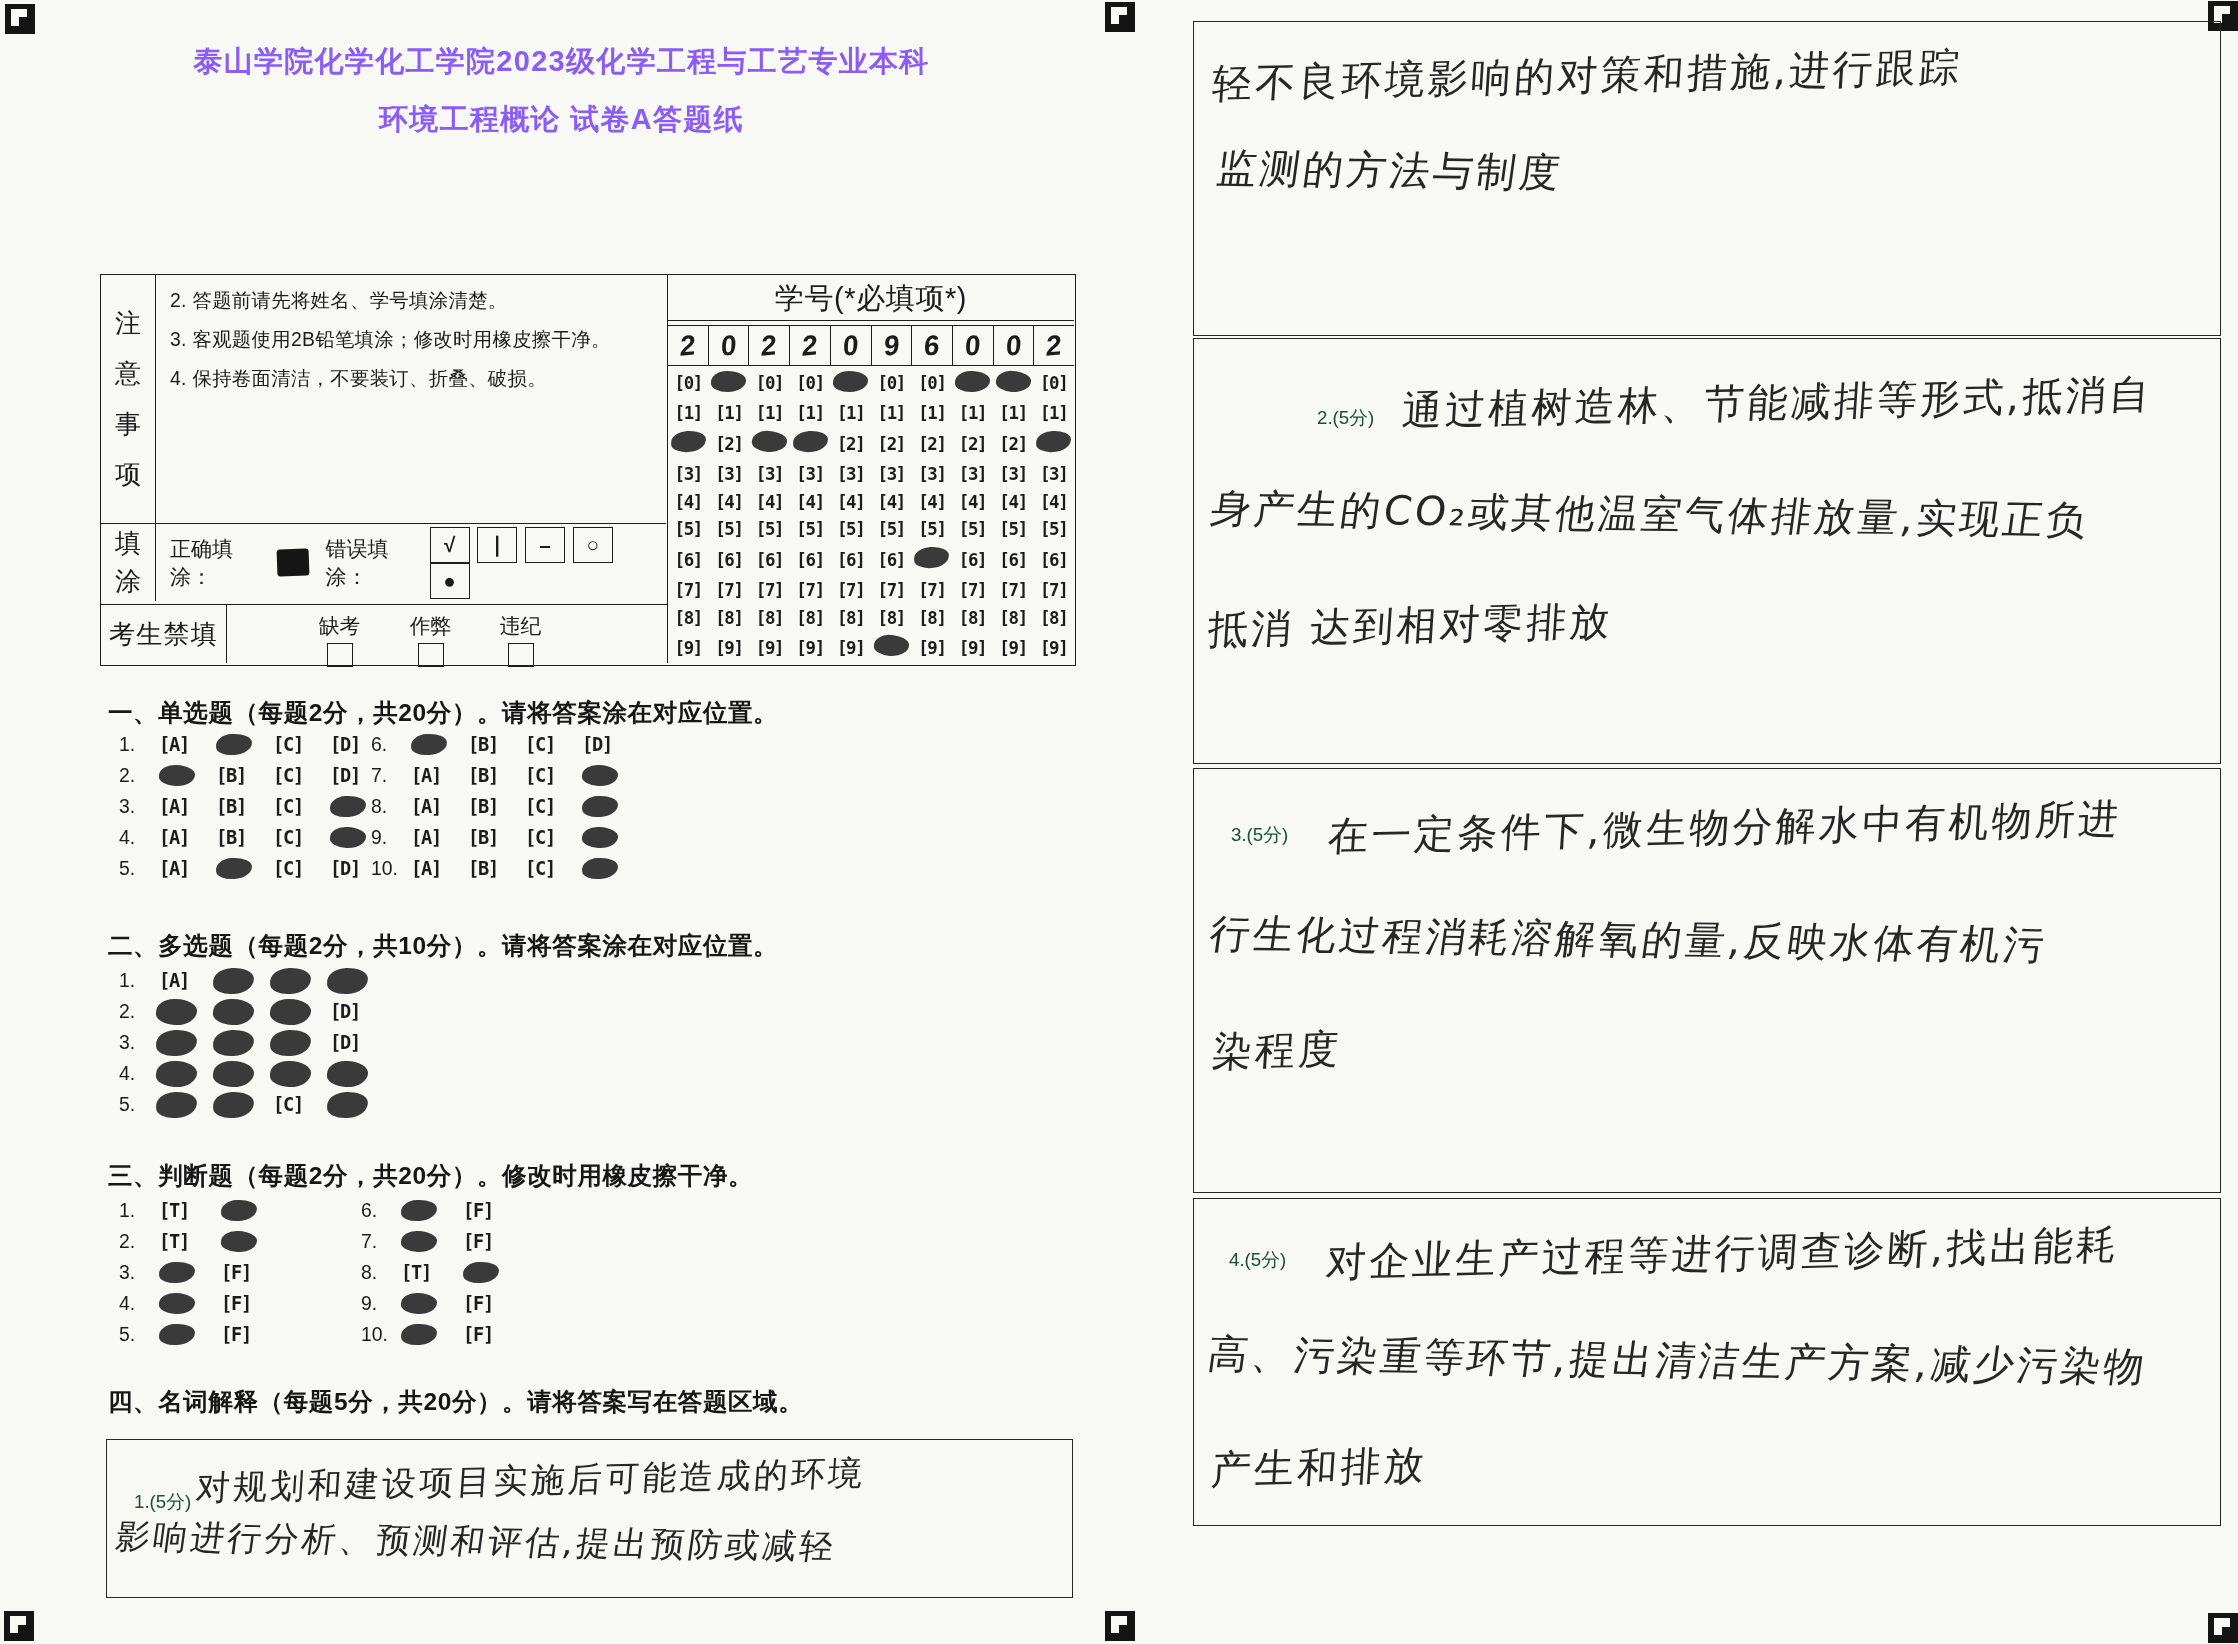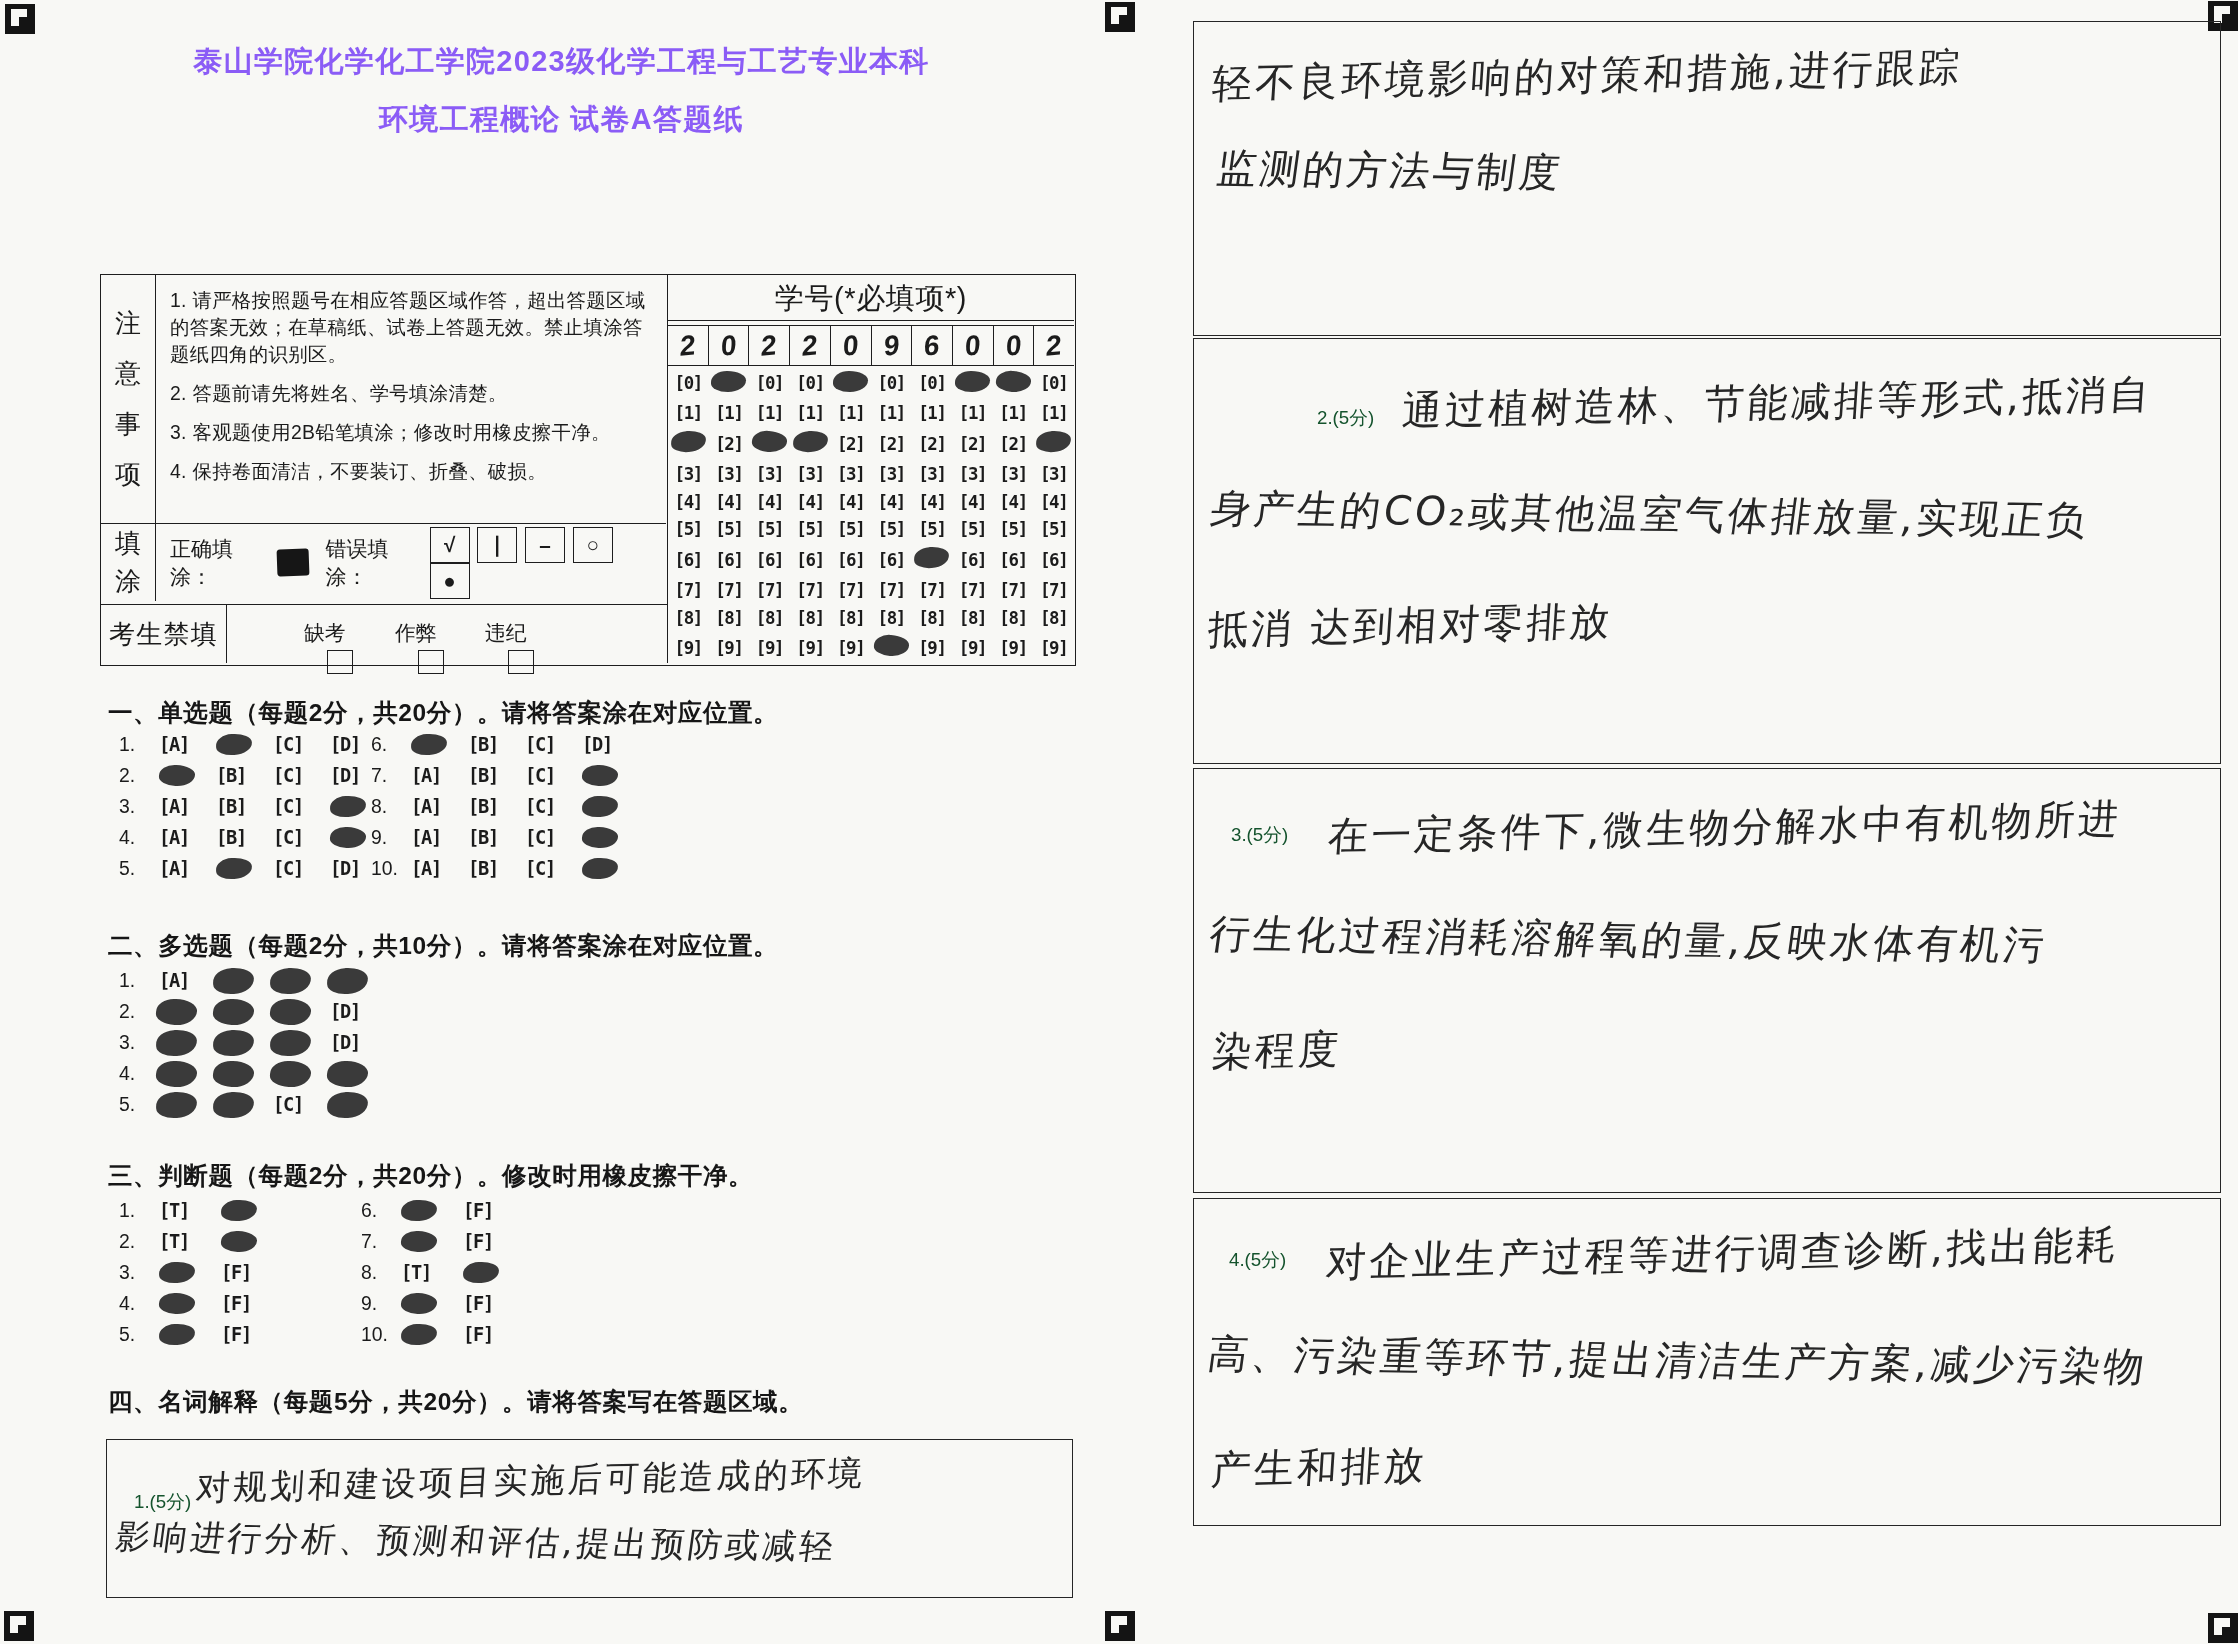--- a/index.html
+++ b/index.html
@@ -27,21 +27,21 @@
   #fill-label{left:0;top:0;width:55px;height:77px;border-right:1.9px solid #1e1e1e;display:flex;flex-direction:column;
     align-items:center;justify-content:center;gap:3.9px;font-size:26px;font-weight:500}
   #fill-content{left:55px;top:0;width:510px;height:77px;display:flex;align-items:center;padding-left:14px;font-size:21px}
   #correct-sample{display:inline-block;width:32px;height:27px;background:#161616;border-radius:3.2px;margin:0 17px 0 2.6px;transform:rotate(-2deg)}
   .wbox{display:inline-flex;align-items:center;justify-content:center;width:40px;height:36px;border:1.9px solid #1e1e1e;
     margin-right:7.7px;font-size:20.7px;font-weight:600}
   #forbid-row{left:0;top:330px;width:566px;height:58px}
   #forbid-label{left:0;top:0;width:126px;height:58px;border-right:1.9px solid #1e1e1e;display:flex;align-items:center;
     justify-content:center;font-size:26px;font-weight:500;letter-spacing:1.3px}
   #forbid-groups{left:126px;top:0;width:439px;height:58px}
-  .fgroup{position:absolute;top:14px;width:71px;}
+  .fgroup{position:absolute;top:7px;width:71px;text-align:center}
   .fgroup:nth-child(1){left:77px}.fgroup:nth-child(2){left:168px}.fgroup:nth-child(3){left:258px}
   .flab{font-size:20.7px;font-weight:500}
   .fbox{width:26px;height:24.5px;border:1.9px solid #1e1e1e;margin:2.6px auto 0}
 
   
   #sid-box{left:566px;top:0;width:407px;height:388px;border-left:1.9px solid #1e1e1e}
   #sid-title{position:absolute;left:0;top:0;width:100%;height:46px;line-height:46px;text-align:center;font-size:29px;
     font-weight:500;border-bottom:1.9px solid #1e1e1e;letter-spacing:0.6px}
   #sid-digits{position:absolute;left:0;top:50px;width:100%;height:41px;display:flex;border-top:1.9px solid #1e1e1e;border-bottom:1.9px solid #1e1e1e}
   .sid-digit{flex:1;border-right:1.9px solid #1e1e1e;display:flex;align-items:center;justify-content:center}
@@ -92,21 +92,20 @@
 </div>
 
 <div id="info-table">
   <div id="notice-label" class="cell vlabel">
       <div>注</div>
       <div>意</div>
       <div>事</div>
       <div>项</div>
     </div>
   <div id="notice-body" class="cell">
-      <p>1.  请严格按照题号在相应答题区域作答，超出答题区域的答案无效；在草稿纸、试卷上答题无效。禁止填涂答题纸四角的识别区。</p>
       <p>2.  答题前请先将姓名、学号填涂清楚。</p>
       <p>3.  客观题使用2B铅笔填涂；修改时用橡皮擦干净。</p>
       <p>4.  保持卷面清洁，不要装订、折叠、破损。</p>
     </div>
 
   <div id="fill-row" class="cell">
     <div id="fill-label" class="cell vlabel">
         <div>填</div>
         <div>涂</div>
       </div>

